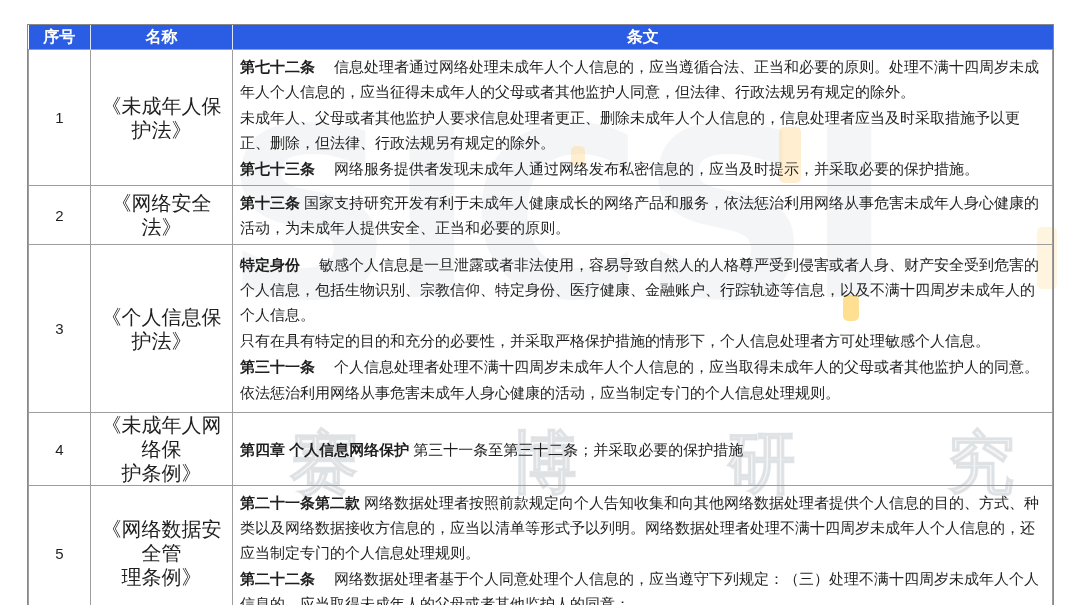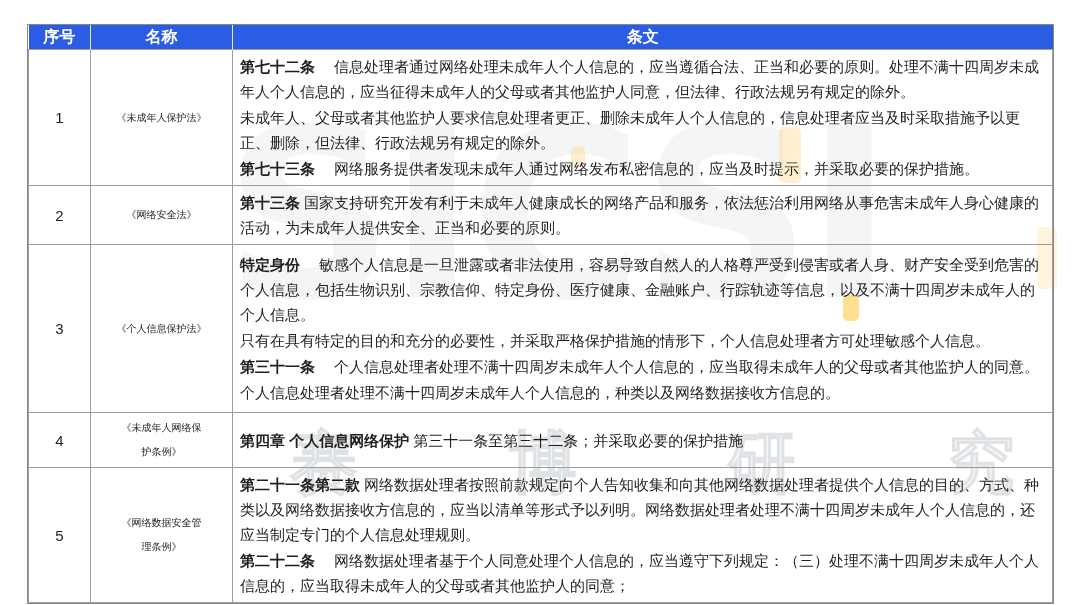--- a/index.html
+++ b/index.html
@@ -27,21 +27,21 @@
       border-collapse:collapse;table-layout:fixed;background:transparent;
       outline:1px solid #888888;}
   col.c-no{width:62px;} col.c-name{width:142px;} col.c-text{width:820px;}
 
   th{background:var(--header-bg,#2b5ce4);color:var(--header-text,#ffffff);
      font-size:16px;font-weight:bold;height:24px;padding:0;text-align:center;border:0;}
   th:not(:last-child){border-right:1px solid rgba(240,244,252,0.9);}
 
   td{border:1px solid #9d9d9d;background:transparent;color:#1f1f1f;vertical-align:middle;}
   td.col-no{text-align:center;font-size:15px;}
-  td.col-name{text-align:center;font-size:10px;line-height:24px;padding:0 2px;white-space:pre-line;}
+  td.col-name{text-align:center;font-size:20px;line-height:24px;padding:0 2px;white-space:pre-line;}
   td.col-text{font-size:15px;line-height:25px;padding:3px 8px 3px 7px;text-align:left;}
   .para{margin:1px 0;}
   .lead{font-weight:bold;margin-right:4px;}
 
   tbody tr:nth-child(1){height:130px;}
   tbody tr:nth-child(2){height:48px;}
   tbody tr:nth-child(3){height:168px;}
   tbody tr:nth-child(4){height:55px;}
   tbody tr:nth-child(5){height:124px;}
 </style>
@@ -89,21 +89,21 @@
             <div class="para"><span class="lead">第十三条</span><span>国家支持研究开发有利于未成年人健康成长的网络产品和服务，依法惩治利用网络从事危害未成年人身心健康的活动，为未成年人提供安全、正当和必要的原则。</span></div>
           </td>
   </tr>
         <tr>
     <td class="col-no">3</td>
     <td class="col-name">《个人信息保护法》</td>
     <td class="col-text">
             <div class="para"><span class="lead">特定身份　</span><span>敏感个人信息是一旦泄露或者非法使用，容易导致自然人的人格尊严受到侵害或者人身、财产安全受到危害的个人信息，包括生物识别、宗教信仰、特定身份、医疗健康、金融账户、行踪轨迹等信息，以及不满十四周岁未成年人的个人信息。</span></div>
             <div class="para"><span>只有在具有特定的目的和充分的必要性，并采取严格保护措施的情形下，个人信息处理者方可处理敏感个人信息。</span></div>
             <div class="para"><span class="lead">第三十一条　</span><span>个人信息处理者处理不满十四周岁未成年人个人信息的，应当取得未成年人的父母或者其他监护人的同意。</span></div>
-            <div class="para"><span>个人信息处理者处理不满十四周岁未成年人个人信息的，种类以及网络数据接收方信息的。</span></div>
+            <div class="para"><span>依法惩治利用网络从事危害未成年人身心健康的活动，应当制定专门的个人信息处理规则。</span></div>
           </td>
   </tr>
         <tr>
     <td class="col-no">4</td>
     <td class="col-name">《未成年人网络保
 护条例》</td>
     <td class="col-text">
             <div class="para"><span class="lead">第四章 个人信息网络保护</span><span>第三十一条至第三十二条；并采取必要的保护措施</span></div>
           </td>
   </tr>

